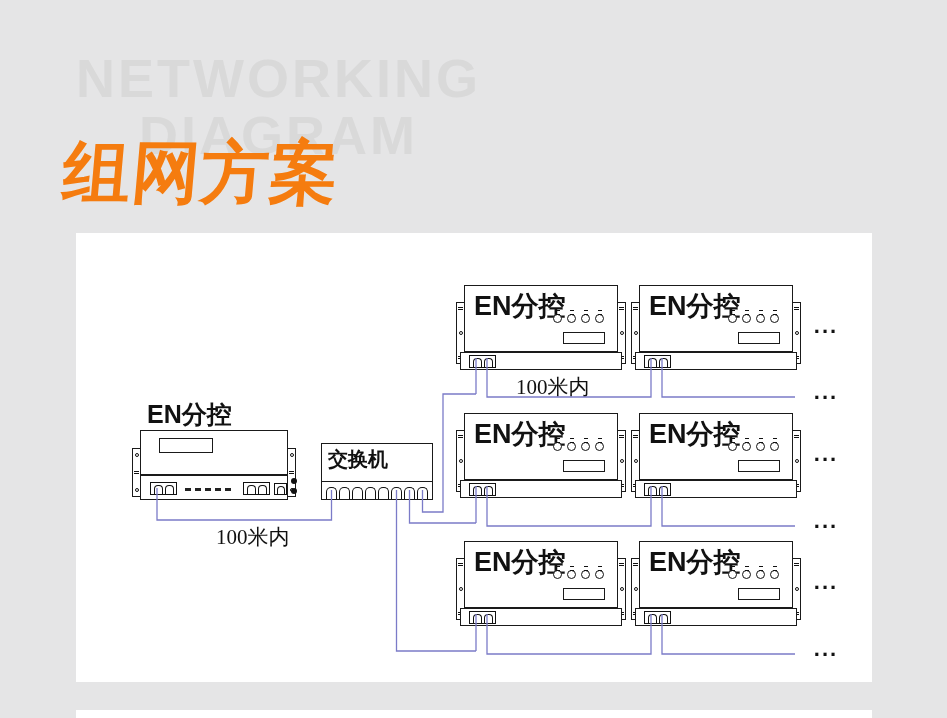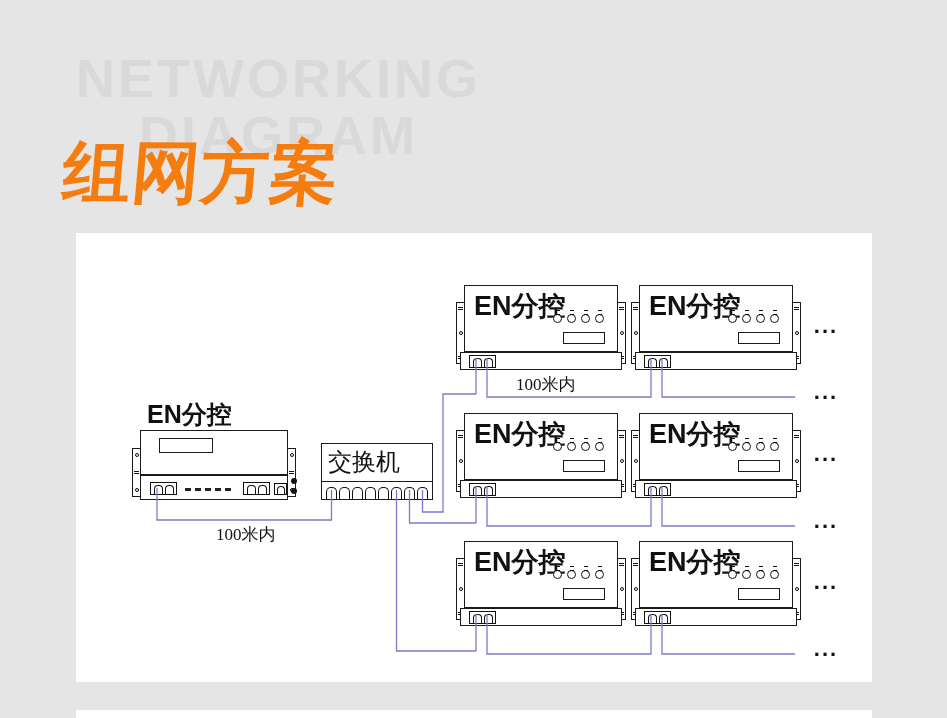--- a/index.html
+++ b/index.html
@@ -59,27 +59,27 @@
   .sn-port1 { position:absolute; left:133px; top:7px; width:13px; height:12px; border:1.2px solid #111;
               display:flex; align-items:flex-end; justify-content:center; }
   .sn-port1 .jack { width:8px; height:8px; }
   .sn-dot { position:absolute; left:150px; width:6px; height:6px; background:#111; border-radius:50%; }
   .sn-dot.d1 { top:2px; } .sn-dot.d2 { top:12px; }
   .sn-name { position:absolute; left:147px; top:398px; font-size:25px; font-weight:bold; color:#111; z-index:5; }
 
   
   .sw { position:absolute; left:321px; top:443px; width:112px; height:57px;
         border:1.6px solid #1a1a1a; background:#fff; z-index:4; }
-  .sw-name { position:absolute; left:6px; top:2px; font-size:24px; font-weight:normal; color:#111; }
+  .sw-name { position:absolute; left:6px; top:2px; font-size:20px; font-weight:bold; color:#111; }
   .sw-ports { position:absolute; left:0; bottom:0; width:100%; height:18px; border-top:1.4px solid #1a1a1a;
               display:flex; align-items:flex-end; justify-content:center; gap:2px; padding:0 2px; }
   .sw-ports .jack { width:11px; height:12px; border-radius:5px 5px 0 0; }
 
   
-  .dist { position:absolute; font-family:"Liberation Serif", serif; font-size:17px; color:#111; z-index:5; }
+  .dist { position:absolute; font-family:"Liberation Serif", serif; font-size:21px; color:#111; z-index:5; }
   .dots { position:absolute; width:30px; height:20px; font-size:22px; font-weight:bold;
           letter-spacing:2px; line-height:16px; color:#111; z-index:5; }
 
   
   svg.wires { position:absolute; left:0; top:0; width:947px; height:718px; z-index:6; pointer-events:none; }
   svg.wires path { fill:none; stroke:#7b7bc8; stroke-width:1.3; }
 </style>
 </head>
 <body>
 

